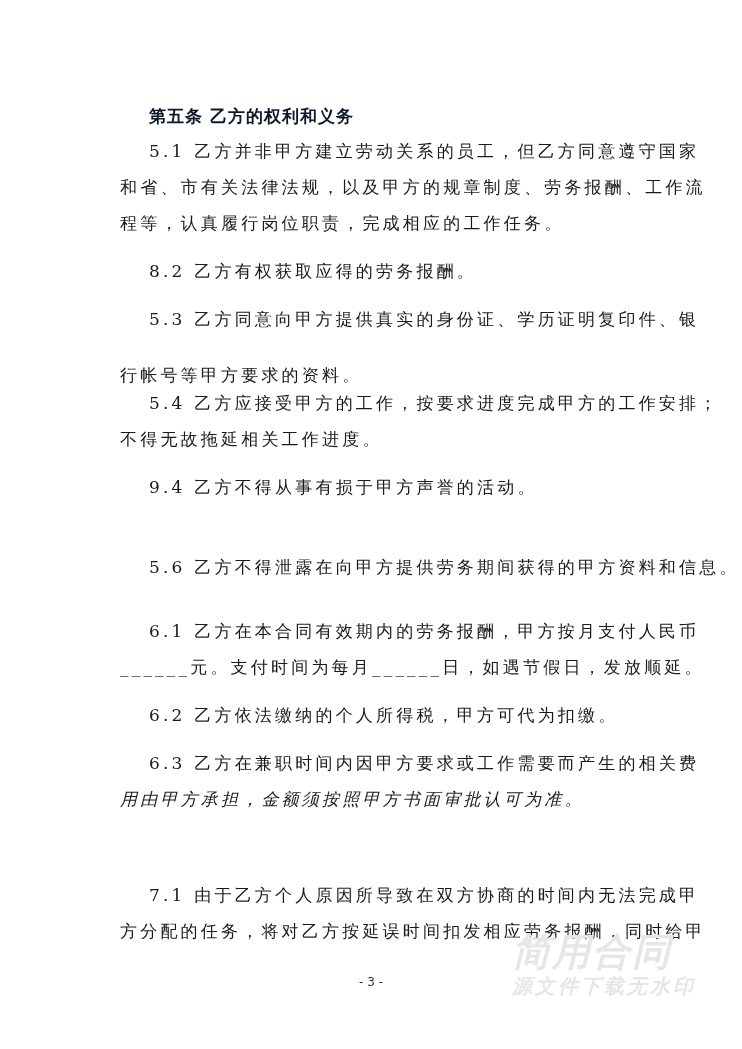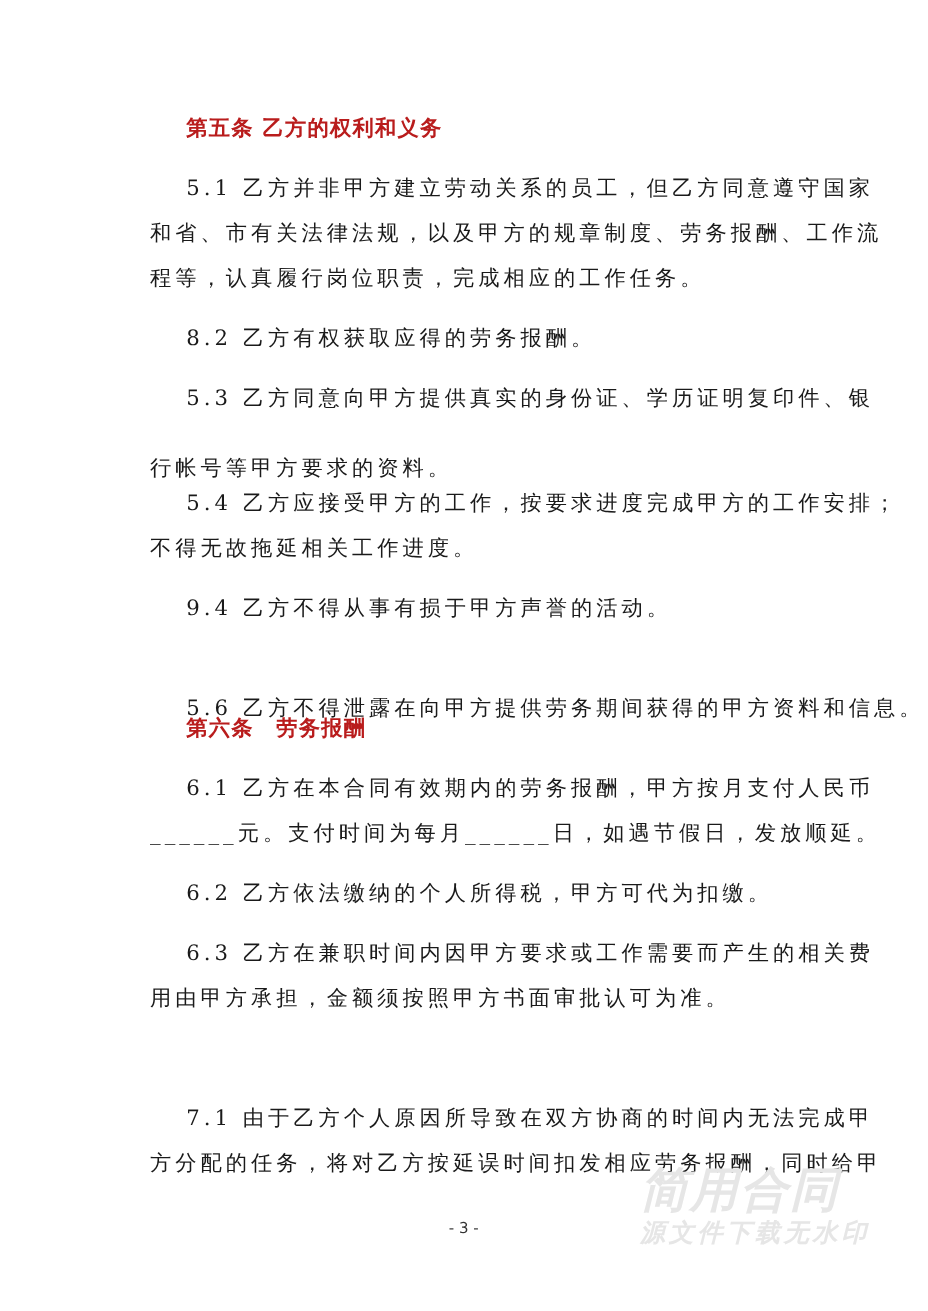--- a/index.html
+++ b/index.html
@@ -3,21 +3,21 @@
 <meta charset="utf-8">
 <style>
   html, body { margin: 0; padding: 0; background: #ffffff; }
   body { width: 742px; height: 1049px; position: relative; overflow: hidden;
          font-family: "DejaVu Serif", "Liberation Serif", serif; color: #1a1a1a; }
   .page { position: absolute; left: 0; top: 0; width: 742px; height: 1049px; background: #fff; }
   .line { position: absolute; left: 120px; width: 530px; font-size: 17px; line-height: 24px;
           white-space: nowrap; letter-spacing: 3.2px; }
   .line.indent { left: 149px; width: 500px; }
   .heading { position: absolute; left: 149px; font-size: 17px; line-height: 24px; font-weight: bold;
-             font-family: "DejaVu Sans", "Liberation Sans", sans-serif; letter-spacing: 1px; color: #b91c1c; }
+             font-family: "DejaVu Sans", "Liberation Sans", sans-serif; letter-spacing: 1px; color: #0f172a; margin-top: 13px; }
   .pagenum { position: absolute; left: 0; width: 742px; top: 975px; text-align: center;
              font-size: 12px; font-family: "DejaVu Sans", sans-serif; color: #333; }
   .wm1 { position: absolute; left: 512px; top: 927px; font-size: 38px; font-weight: bold; font-style: italic;
          color: #e6e6e6; font-family: "DejaVu Sans", sans-serif; letter-spacing: 2px; }
   .wm2 { position: absolute; left: 512px; top: 973px; font-size: 20px; font-weight: bold; font-style: italic;
          color: #e6e6e6; font-family: "DejaVu Sans", sans-serif; letter-spacing: 3px; }
 </style>
 </head>
 <body>
 
@@ -34,29 +34,28 @@
   <div class="line indent" style="top:307px;">5.3 乙方同意向甲方提供真实的身份证、学历证明复印件、银</div>
   <div class="line" style="top:343px;margin-top:20px;">行帐号等甲方要求的资料。</div>
 
   <div class="line indent" style="top:391px;">5.4 乙方应接受甲方的工作，按要求进度完成甲方的工作安排；</div>
   <div class="line" style="top:427px;">不得无故拖延相关工作进度。</div>
 
   <div class="line indent" style="top:475px;">9.4 乙方不得从事有损于甲方声誉的活动。</div>
 
   <div class="line indent" style="top:523px;margin-top:32px;">5.6 乙方不得泄露在向甲方提供劳务期间获得的甲方资料和信息。</div>
 
-  <div class="heading" style="top:571px;">第六条　劳务报酬</div>
 
   <div class="line indent" style="top:619px;">6.1 乙方在本合同有效期内的劳务报酬，甲方按月支付人民币</div>
   <div class="line" style="top:655px;">______元。支付时间为每月______日，如遇节假日，发放顺延。</div>
 
   <div class="line indent" style="top:703px;">6.2 乙方依法缴纳的个人所得税，甲方可代为扣缴。</div>
 
   <div class="line indent" style="top:751px;">6.3 乙方在兼职时间内因甲方要求或工作需要而产生的相关费</div>
-  <div class="line" style="top:787px;">用由甲方承担，金额须按照甲方书面审批认可为准。</div>
+  <div class="line" style="top:787px;font-style:italic;">用由甲方承担，金额须按照甲方书面审批认可为准。</div>
 
 
   <div class="line indent" style="top:883px;">7.1 由于乙方个人原因所导致在双方协商的时间内无法完成甲</div>
   <div class="line" style="top:919px;">方分配的任务，将对乙方按延误时间扣发相应劳务报酬，同时给甲</div>
 
   <div class="wm1">简用合同</div>
   <div class="wm2">源文件下载无水印</div>
 
   <div class="pagenum">- 3 -</div>
 </div>

